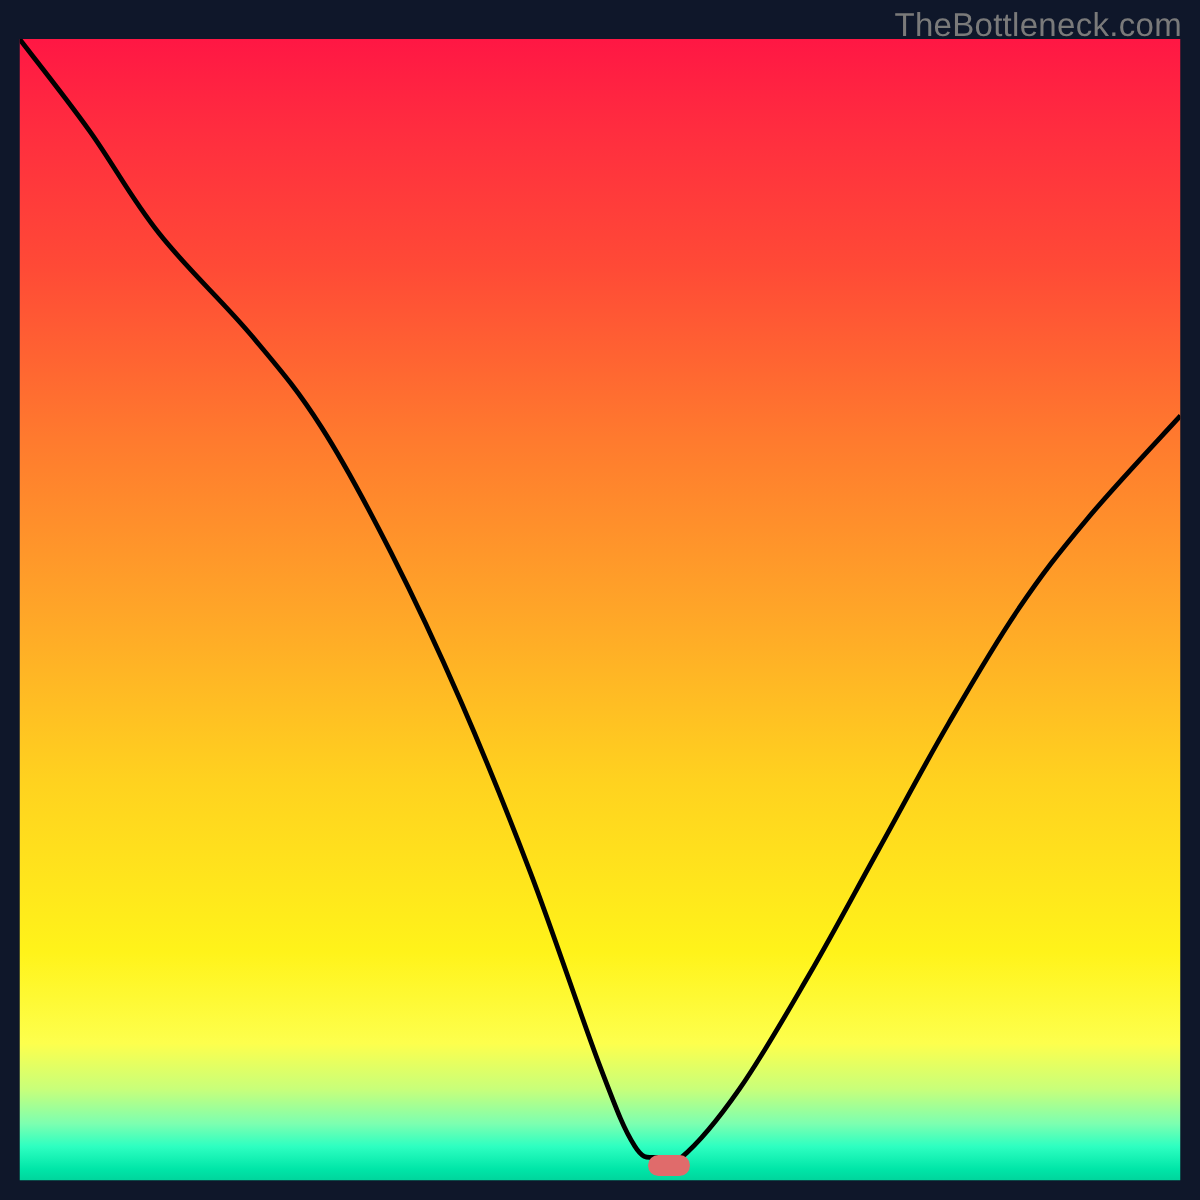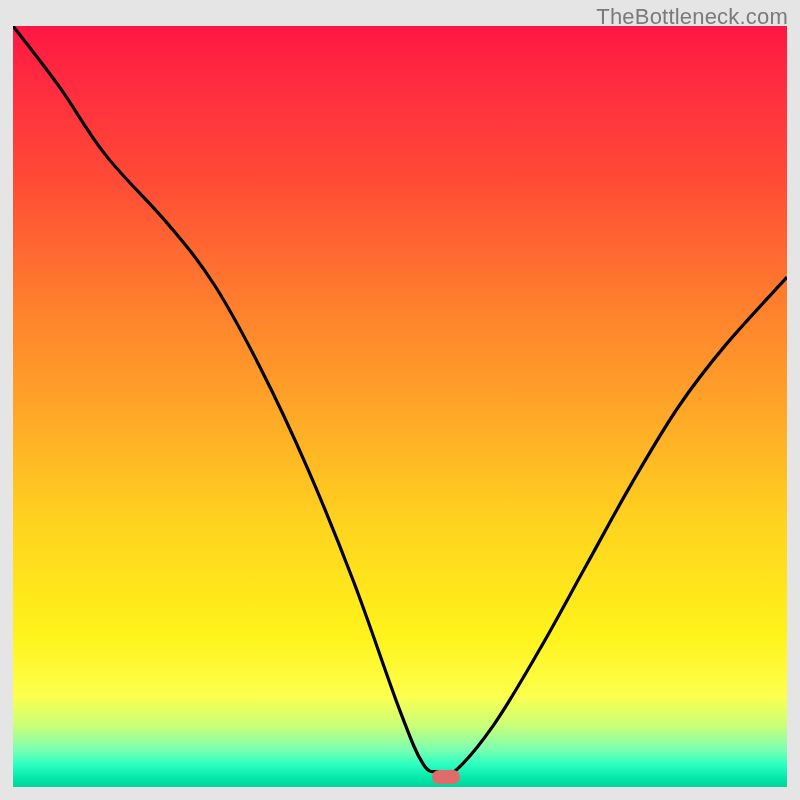--- a/index.html
+++ b/index.html
@@ -8,21 +8,21 @@
     width: 800px;
     height: 800px;
     background: #000;
     overflow: hidden;
     font-family: Arial, Helvetica, sans-serif;
   }
   .frame {
     position: relative;
     width: 800px;
     height: 800px;
-    background: #e5e5e5;
+    background: #0f172a;
   }
   .watermark {
     position: absolute;
     top: 4px;
     right: 12px;
     color: #7a7a7a;
     font-size: 22px;
     font-weight: 500;
     letter-spacing: 0.2px;
     z-index: 10;

